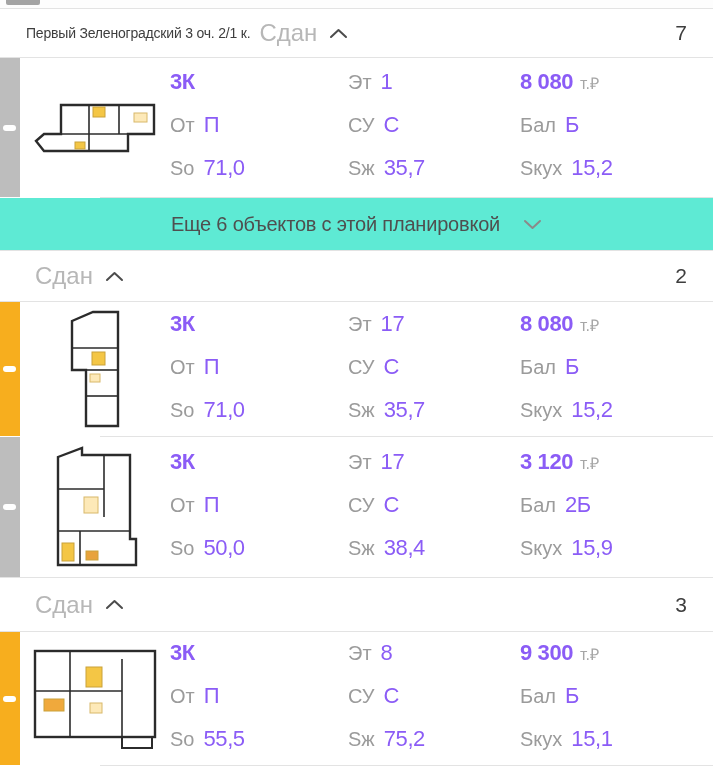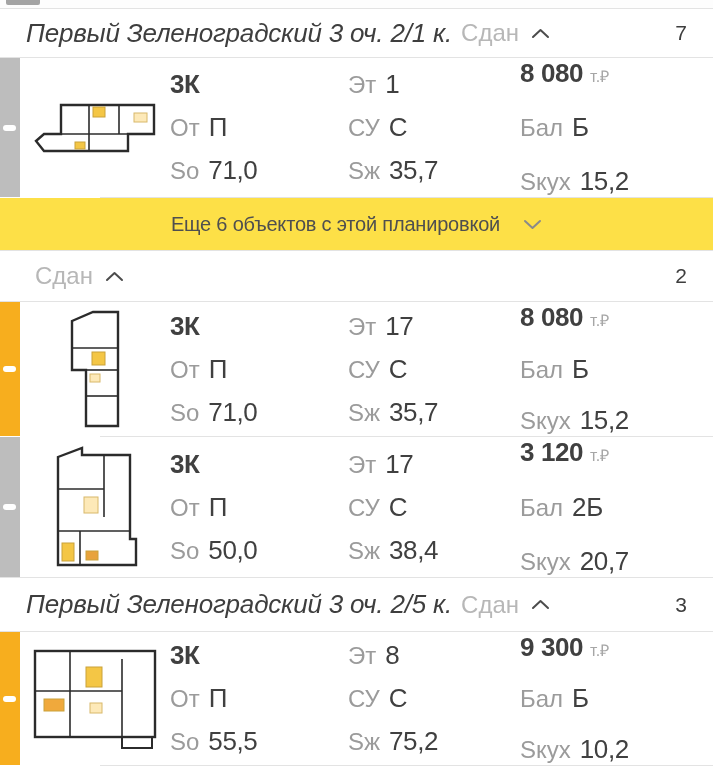--- a/index.html
+++ b/index.html
@@ -10,44 +10,44 @@
   }
   .divider{height:1px;background:#e3e3e3;}
   .divider.inset{margin-left:100px;}
 
   
   .fragment-strip{height:8px;position:relative;background:#fdfdfd;}
   .fragment-bar{position:absolute;left:6px;top:0;width:34px;height:5px;background:#a4a4a4;border-radius:0 0 2px 2px;}
 
   
   .header{display:flex;align-items:center;height:48px;padding:0 26px;background:#fff;}
-  .title{font-size:26px;color:#3e3e3e;letter-spacing:-0.2px;white-space:nowrap;font-style:italic;}
+  .title{font-size:14px;color:#3e3e3e;letter-spacing:-0.2px;white-space:nowrap;}
   .status{font-size:24px;color:#b7b7b7;margin-left:9px;}
   .chev{margin-left:12px;display:flex;align-items:center;}
   .count{margin-left:auto;font-size:21px;color:#3e3e3e;}
 
   
   .listing{position:relative;background:#fff;}
   .bar{position:absolute;left:0;top:0;bottom:0;width:20px;}
   .bar-gray{background:#bdbdbd;}
   .bar-yellow{background:#f7ae1e;}
   .notch{position:absolute;left:3px;top:50%;margin-top:-3px;width:13px;height:6px;border-radius:3px;background:#ffffff;}
   .plan{position:absolute;left:20px;width:150px;top:0;bottom:0;display:flex;align-items:center;justify-content:center;}
   .col{position:absolute;top:0;bottom:0;display:flex;flex-direction:column;justify-content:center;gap:12px;}
   .col1{left:170px;width:160px;}
   .col2{left:348px;width:160px;}
-  .col3{left:520px;width:185px;justify-content:space-between;}
+  .col3{left:520px;width:185px;}
   .line{display:flex;align-items:baseline;height:31px;}
-  .lbl{font-size:24px;color:#9b9b9b;margin-right:9px;}
-  .val{font-size:26px;color:#404040;letter-spacing:-0.4px;}
+  .lbl{font-size:20px;color:#9b9b9b;margin-right:9px;}
+  .val{font-size:22px;color:#8b5cf6;letter-spacing:-0.4px;}
   .bold{font-weight:700;}
   .unit{font-size:16px;color:#a6a6a6;margin-left:7px;}
 
   
-  .more{height:52px;display:flex;align-items:center;justify-content:center;gap:11px;background:#fde047;}
+  .more{height:52px;display:flex;align-items:center;justify-content:center;gap:11px;background:#5eead4;}
   .more-label{font-size:20px;color:#4f4f4f;letter-spacing:-0.2px;}
 
   .plansvg line, .plansvg path{stroke:#2b2b2b;}
 </style>
 </head>
 <body>
 
 <div class="app">
 
   <div class="fragment-strip">
@@ -254,28 +254,27 @@
       <div class="line">
           <span class="val bold">3 120</span>
           <span class="unit">т.₽</span>
         </div>
       <div class="line">
           <span class="lbl">Бал</span>
           <span class="val">2Б</span>
         </div>
       <div class="line">
           <span class="lbl">Sкух</span>
-          <span class="val">20,7</span>
+          <span class="val">15,9</span>
         </div>
     </div>
   </div>
   <div class="divider"></div>
 
   <div class="header" style="height:53px">
-    <span class="title">Первый Зеленоградский 3 оч. 2/5 к.</span>
     <span class="status">Сдан</span>
     <span class="chev">
       <svg width="19" height="11" viewBox="0 0 19 11">
           <polyline points="2,9 9.5,2 17,9" fill="none" stroke="#4c4c4c" stroke-width="2" stroke-linecap="round" stroke-linejoin="round"></polyline>
         </svg>
     </span>
     <span class="count">3</span>
   </div>
   <div class="divider"></div>
 
@@ -327,19 +326,19 @@
       <div class="line">
           <span class="val bold">9 300</span>
           <span class="unit">т.₽</span>
         </div>
       <div class="line">
           <span class="lbl">Бал</span>
           <span class="val">Б</span>
         </div>
       <div class="line">
           <span class="lbl">Sкух</span>
-          <span class="val">10,2</span>
+          <span class="val">15,1</span>
         </div>
     </div>
   </div>
   <div class="divider inset"></div>
 
 </div>
 
 </body></html>

